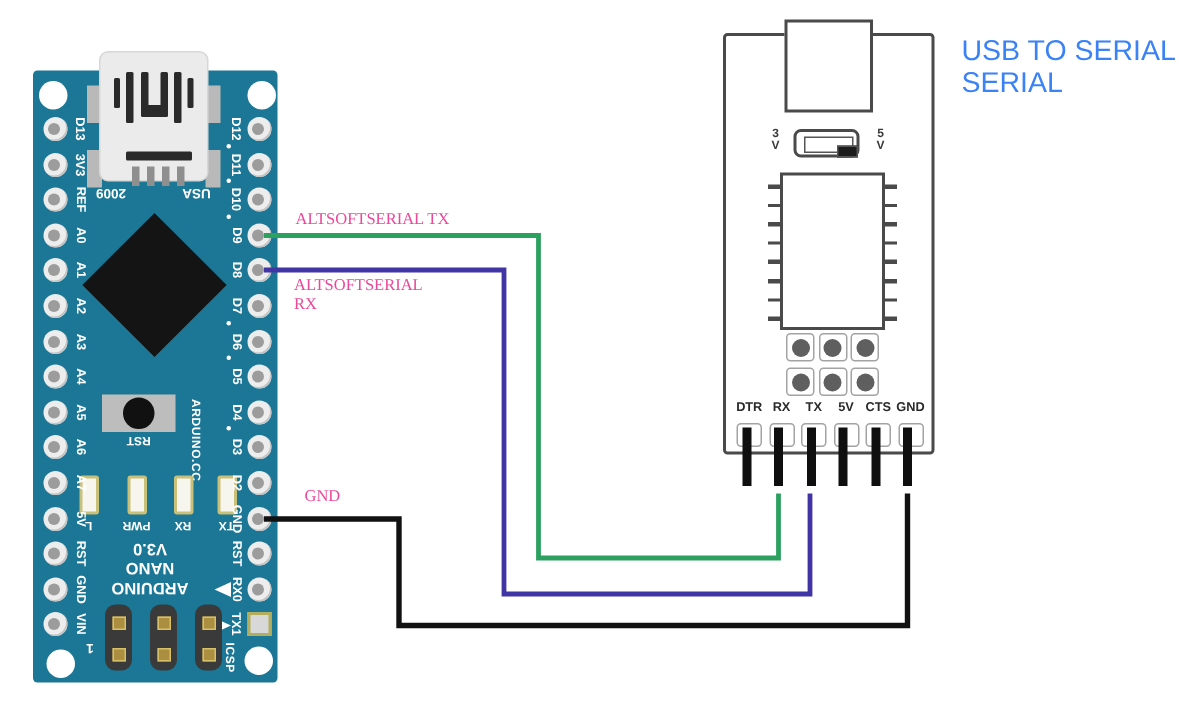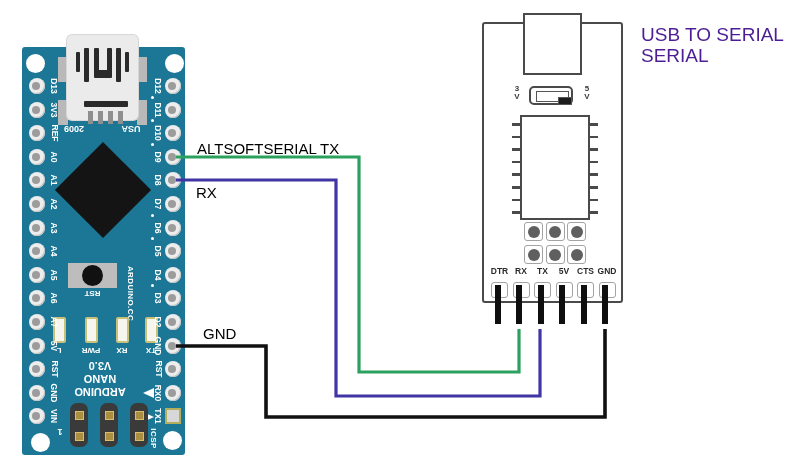--- a/index.html
+++ b/index.html
@@ -31,22 +31,22 @@
   .led{width:13px;height:26px;background:#f7f6ee;border:2px solid #c9c07a;border-radius:2px;box-sizing:border-box;}
   .ledlabel{font-size:8px;width:30px;}
   #boardname{left:28px;top:311px;width:100px;color:#fff;font-weight:700;font-size:11px;line-height:1.2;text-align:center;}
   .icspbar{width:18px;height:44px;background:#3a3a3a;border-radius:7px;}
   .gold{position:absolute;width:9px;height:9px;background:#ab8e3f;border:1px solid #d6c06a;box-sizing:border-box;}
   #icsplabel{left:111px;top:371px;width:40px;height:40px;}
   #pin1{left:30px;top:380px;width:16px;font-size:9px;}
   .triL{width:0;height:0;border-top:5px solid transparent;border-bottom:5px solid transparent;border-right:11px solid #fff;}
   .triR{width:0;height:0;border-top:5px solid transparent;border-bottom:5px solid transparent;border-left:11px solid #fff;}
   
-  .wlabel{color:#000000;font-size:15px;line-height:1.15;z-index:6;}
-  #title{left:641px;top:24px;color:#4c1d95;font-size:19px;line-height:1.12;z-index:6;}
+  .wlabel{color:#ec4899;font-size:11px;line-height:1.15;z-index:6;font-family:Liberation Serif, serif;}
+  #title{left:641px;top:24px;color:#3b82f6;font-size:19px;line-height:1.12;z-index:6;}
   
   #adapter{left:482px;top:22px;width:141px;height:281px;background:#fff;border:2px solid var(--ink2);
            border-radius:3px;box-sizing:border-box;}
   #ausb{left:39px;top:-11px;width:59px;height:62px;background:#fff;border:2px solid var(--ink2);box-sizing:border-box;}
   .swstack{width:12px;color:#3a3a3a;font-size:8px;font-weight:700;line-height:.95;text-align:center;}
   #swouter{left:45px;top:62px;width:44px;height:19px;border:2px solid var(--ink2);border-radius:5px;box-sizing:border-box;background:#fff;}
   #swinner{position:absolute;left:5px;top:3px;width:31px;height:9px;border:1.5px solid #555;background:#fff;}
   #swslider{position:absolute;left:21px;top:4.5px;width:12px;height:6px;background:#1c1c1c;border:1px solid #555;}
   #aic{left:36px;top:91px;width:70px;height:105px;border:2px solid var(--ink2);box-sizing:border-box;background:#fff;}
   .icpin{height:2.5px;width:9px;background:var(--ink2);}
@@ -318,20 +318,21 @@
         <div class="gold" style="left: 4.5px; top: 29px;"></div>
       </div>
       <div class="abs icspbar" style="left: 108px; top: 356px;">
         <div class="gold" style="left: 4.5px; top: 8px;"></div>
         <div class="gold" style="left: 4.5px; top: 29px;"></div>
       </div>
     </div>
 
   <div class="abs wlabel" style="left:197px;top:140px">ALTSOFTSERIAL TX</div>
   <div class="abs wlabel" style="left:196px;top:184px">
+    <div>ALTSOFTSERIAL</div>
     <div>RX</div>
   </div>
   <div class="abs wlabel" style="left:203px;top:325px">GND</div>
 
   <div id="title" class="abs">
     <div>USB TO SERIAL</div>
     <div>SERIAL</div>
   </div>
 
   <div id="adapter" class="abs">

